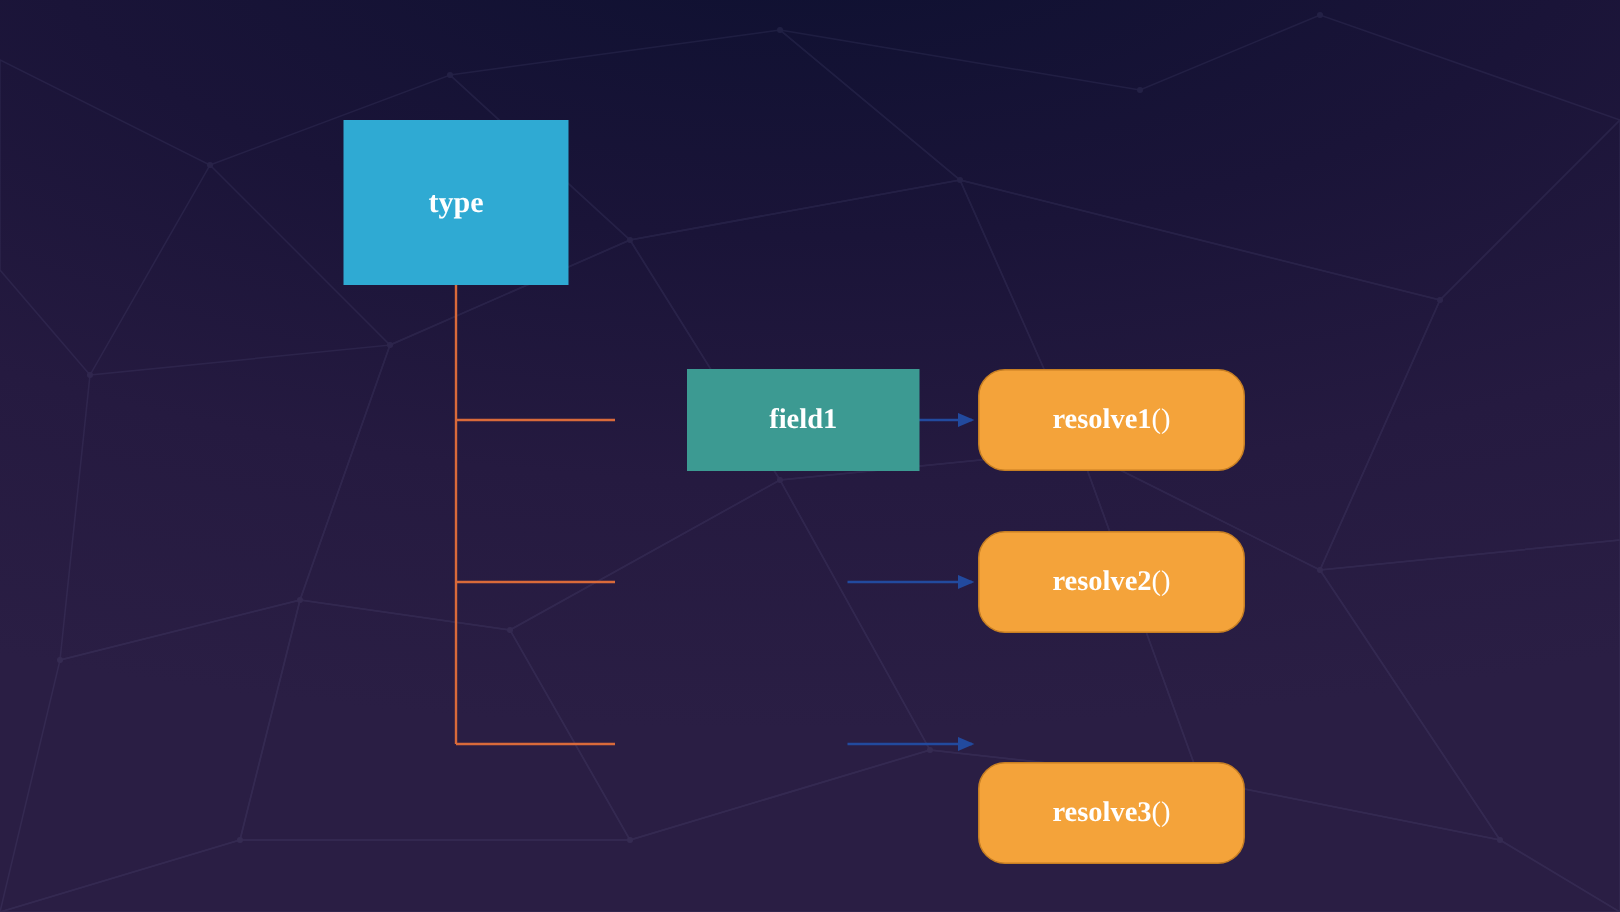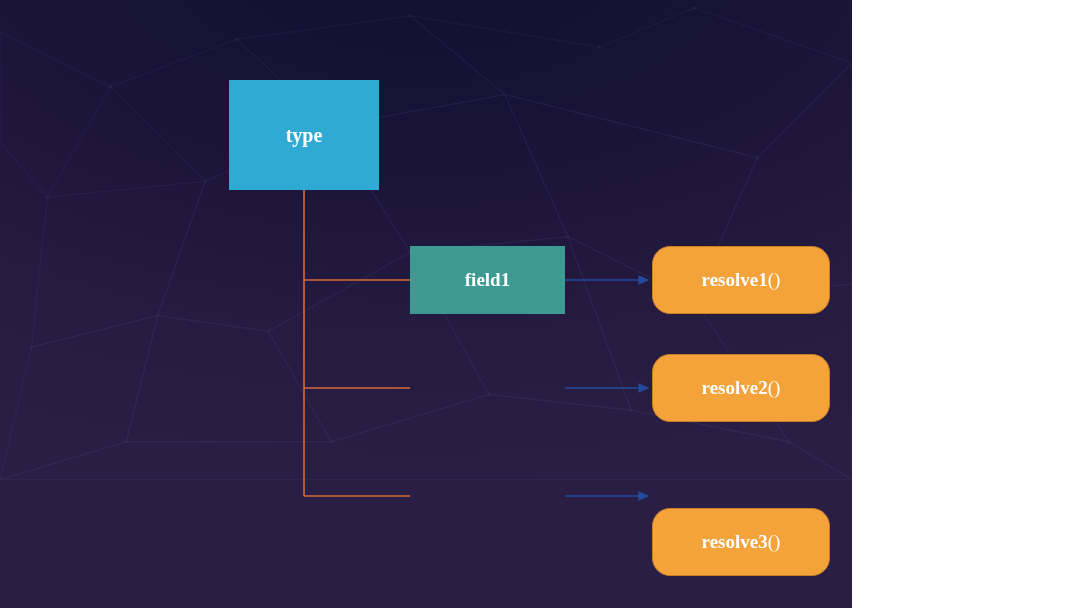--- a/index.html
+++ b/index.html
@@ -5,21 +5,21 @@
   html, body {
     margin: 0;
     padding: 0;
     width: 1080px;
     height: 608px;
     overflow: hidden;
     font-family: Georgia, 'Times New Roman', serif;
   }
   .stage {
     position: relative;
-    width: 852px;
+    width: 1080px;
     height: 608px;
     background: radial-gradient(ellipse 120% 90% at 50% -10%, #0d1030 0%, #1a1438 40%, #251a40 70%, #2a1e44 100%);
   }
   
   .mesh {
     position: absolute;
     inset: 0;
     opacity: 0.10;
     pointer-events: none;
   }
@@ -36,20 +36,21 @@
   .type-node {
     background: #2faad3;
     width: 150px;
     height: 110px;
   }
   .field-node {
     background: #3c9a92;
     width: 155px;
     height: 68px;
     font-size: 19px;
+    margin-left: 48px;
   }
   .resolve-node {
     background: #f4a33a;
     border: 1px solid #c77f23;
     border-radius: 18px;
     width: 178px;
     height: 68px;
     font-size: 19px;
   }
   .resolve-node .parens {

